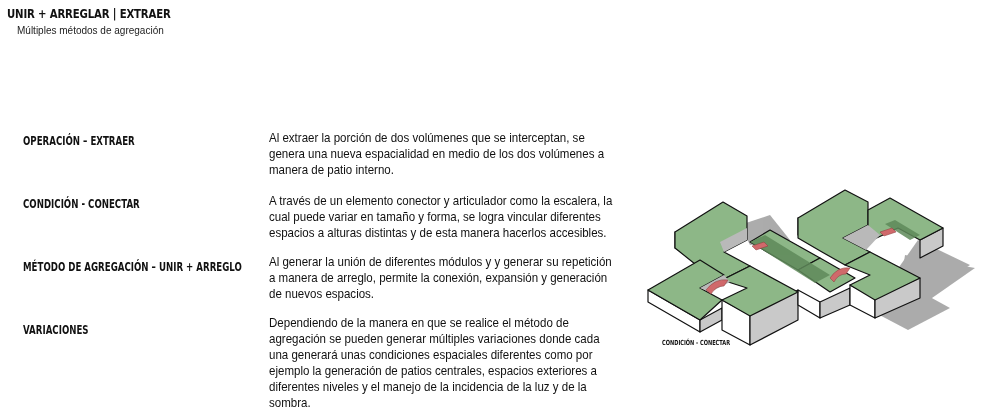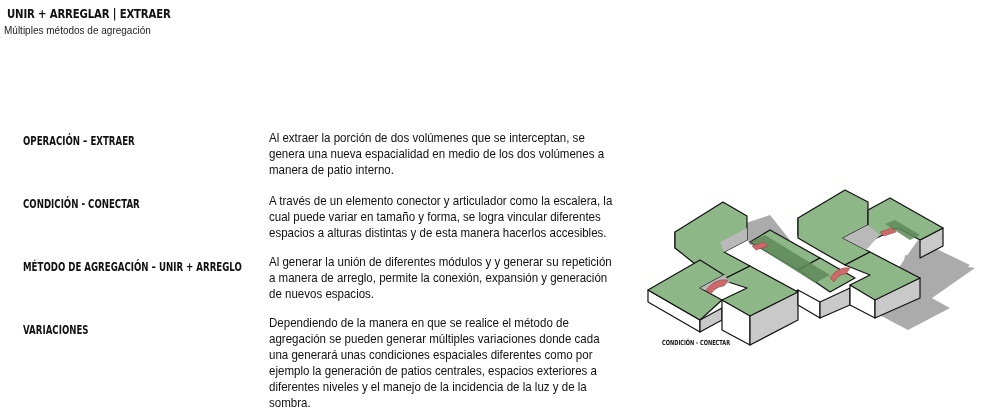--- a/index.html
+++ b/index.html
@@ -4,21 +4,21 @@
   <style>
     html, body { margin: 0; padding: 0; background: #ffffff; }
     body { width: 981px; height: 411px; position: relative; overflow: hidden; font-family: "Liberation Sans", sans-serif; color: #111; }
     .title {
       position: absolute; left: 7px; top: 6px;
       font-family: "DejaVu Sans", sans-serif; font-weight: bold;
       font-size: 13px; letter-spacing: -0.2px; transform: scaleX(0.78); transform-origin: left top;
       white-space: nowrap; color: #111;
     }
     .subtitle {
-      position: absolute; left: 4px; top: 25px;
+      position: absolute; left: 17px; top: 25px;
       font-family: "Liberation Sans", sans-serif; font-size: 10px; color: #222; white-space: nowrap;
     }
     .label {
       position: absolute; left: 23px;
       font-family: "DejaVu Sans", sans-serif; font-weight: bold;
       font-size: 12px; color: #111; white-space: nowrap;
       transform: scaleX(0.72); transform-origin: left top;
     }
     .para {
       position: absolute; left: 269px; width: 370px;

